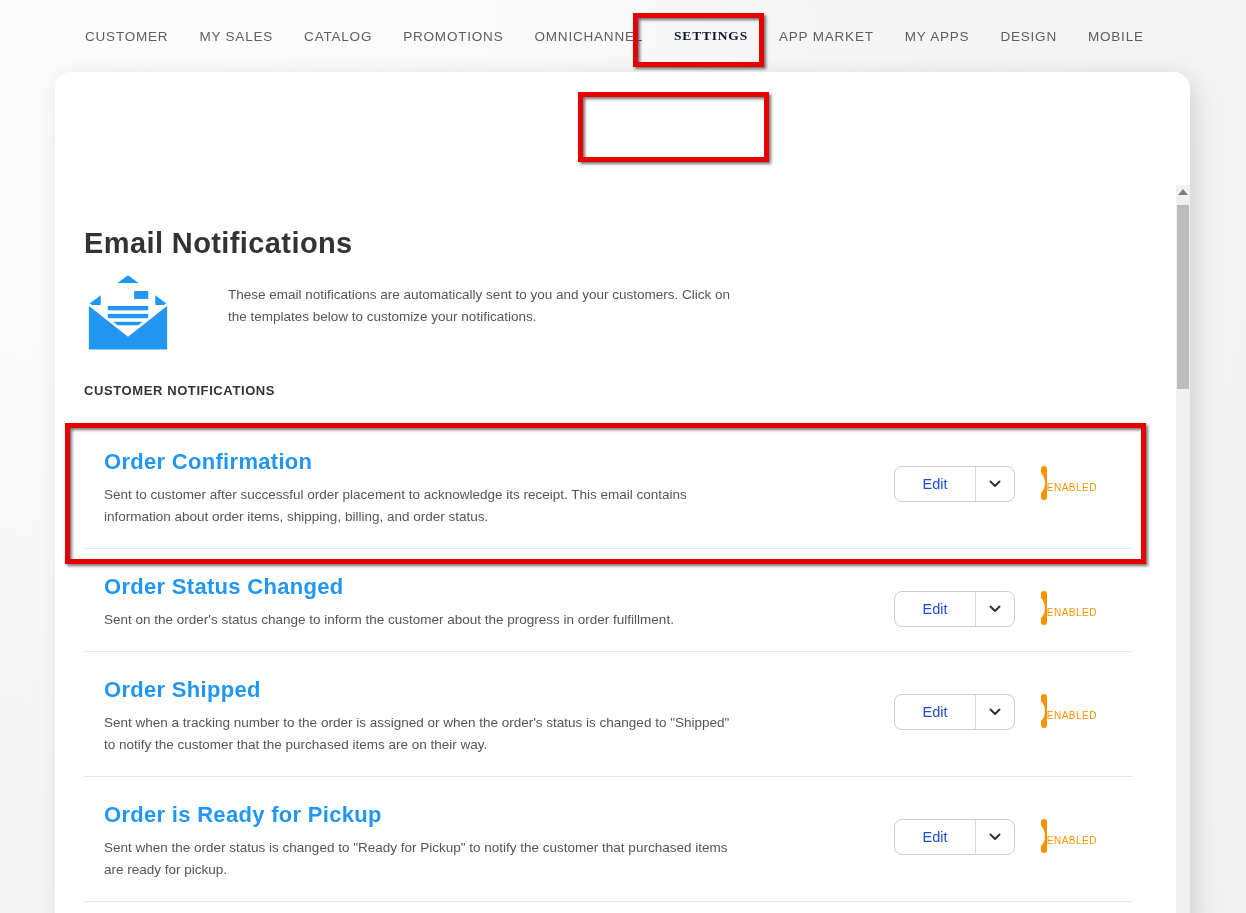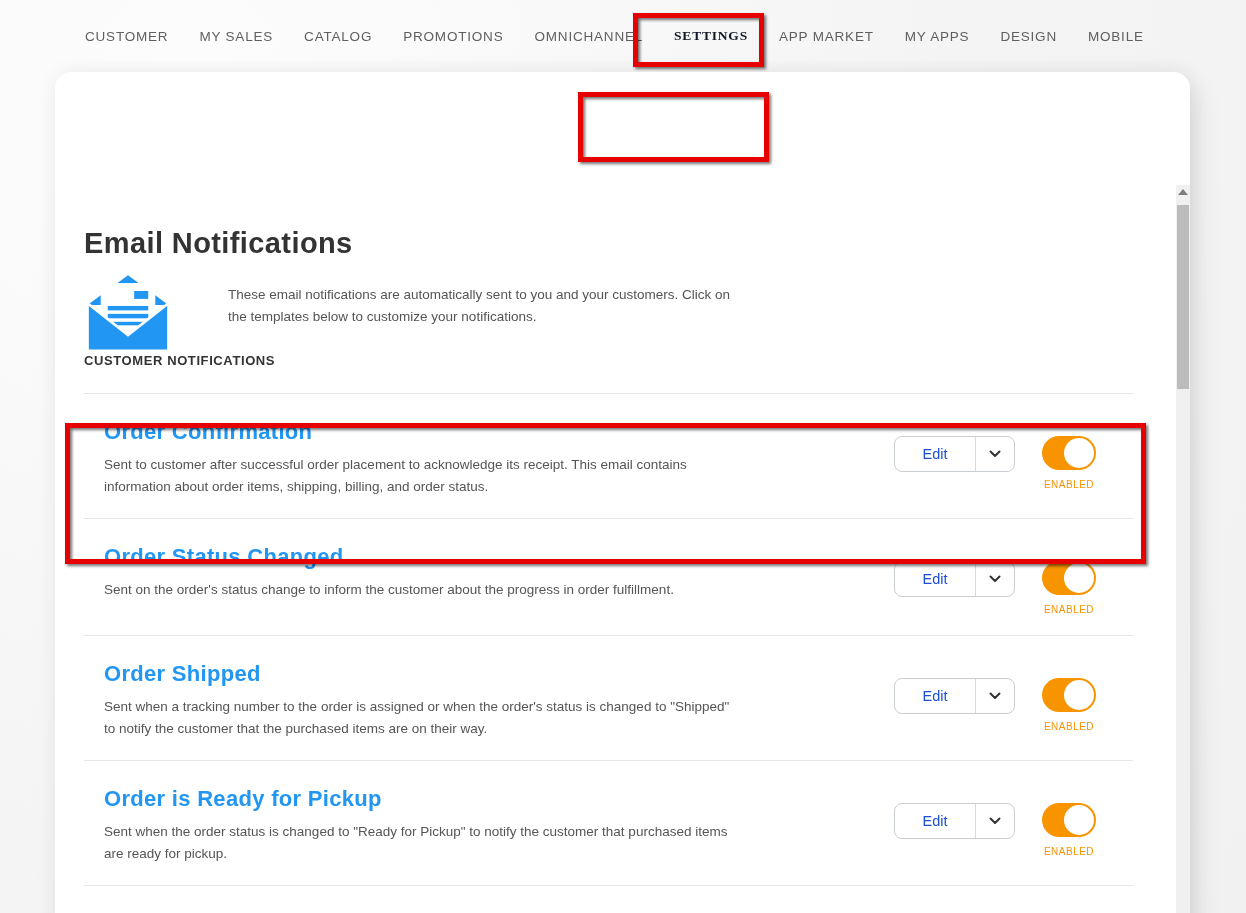--- a/index.html
+++ b/index.html
@@ -47,21 +47,21 @@
     margin-top:114px; font-size:29px; line-height:34px; font-weight:700;
     color:#333333; letter-spacing:0.4px;
   }
   .intro { display:flex; margin-top:13px; }
   .intro-icon { width:88px; height:80px; flex:0 0 auto; }
   .intro-text {
     margin-left:56px; padding-top:11px; max-width:522px;
     font-size:13.5px; line-height:22px; color:#555555;
   }
   .section-label {
-    font-size:13px; font-weight:700; color:#333333;
+    margin-top:30px; font-size:13px; font-weight:700; color:#333333;
     letter-spacing:0.6px; height:15px;
   }
 
   
   .rows { margin-top:25px; width:1049px; border-top:1px solid #e7e7e7; }
   .row {
     border-bottom:1px solid #e7e7e7; padding:24px 0 20px 0;
     display:flex; justify-content:space-between;
   }
   .row-main { padding-left:20px; }
@@ -85,21 +85,21 @@
   .edit-btn-label {
     width:80px; display:flex; align-items:center; justify-content:center;
     font-size:14.5px; color:#1d4ed8;
   }
   .edit-btn-caret {
     width:39px; display:flex; align-items:center; justify-content:center;
     border-left:1px solid #d7dadd; cursor:pointer;
   }
 
   
-  .toggle-wrap { display:flex; flex-direction:column; align-items:center; width:56px; }
+  .toggle-wrap { display:flex; flex-direction:row; align-items:center; width:56px; }
   .toggle {
     width:54px; height:34px; border-radius:17px; background:#f79400;
     position:relative; cursor:pointer;
   }
   .toggle-knob {
     position:absolute; top:2px; right:2px; width:30px; height:30px;
     border-radius:50%; background:#ffffff;
   }
   .toggle-status {
     margin-top:9px; font-size:10px; letter-spacing:0.5px; color:#f79400; font-weight:400;

